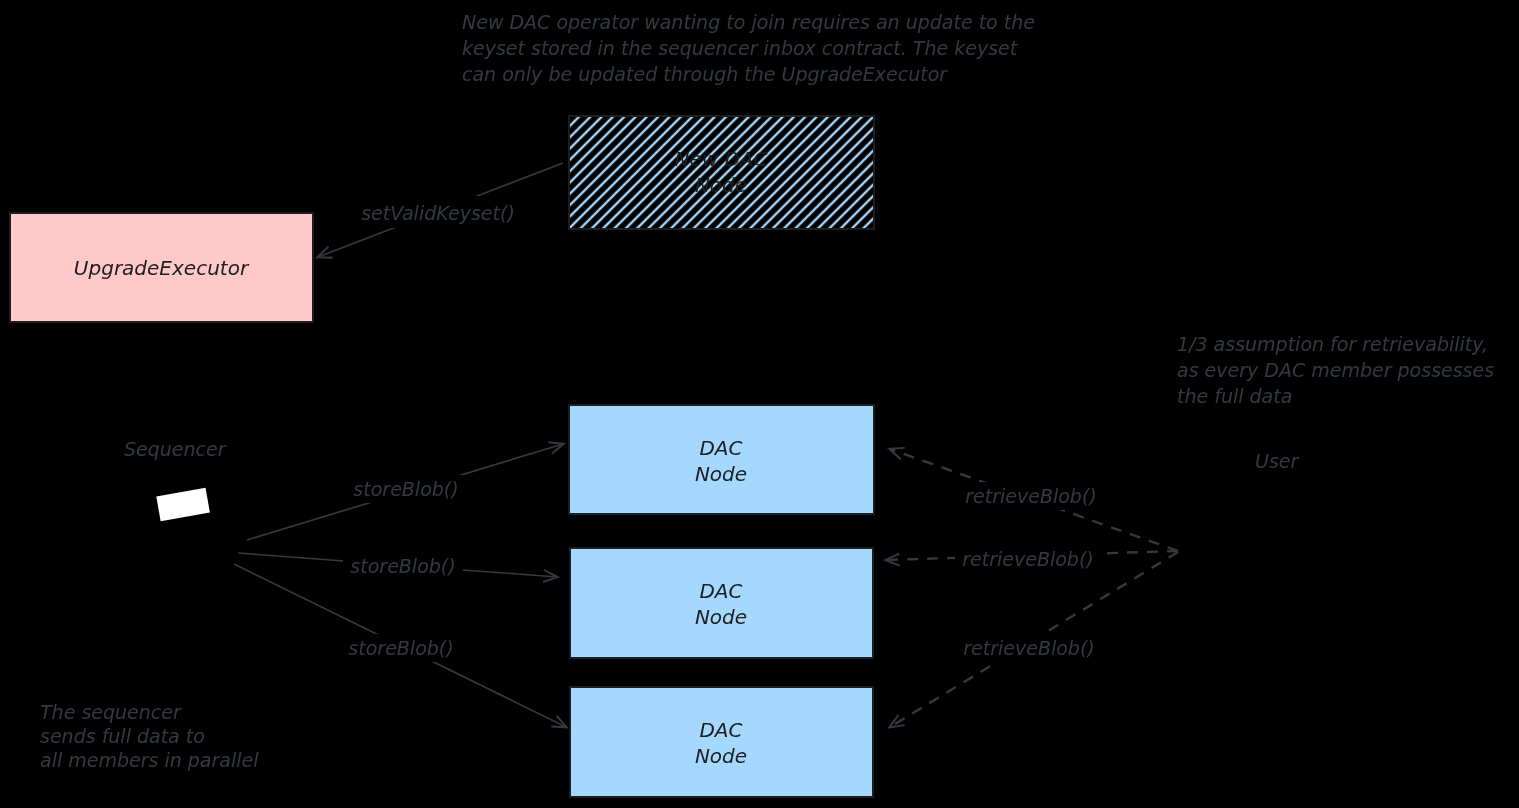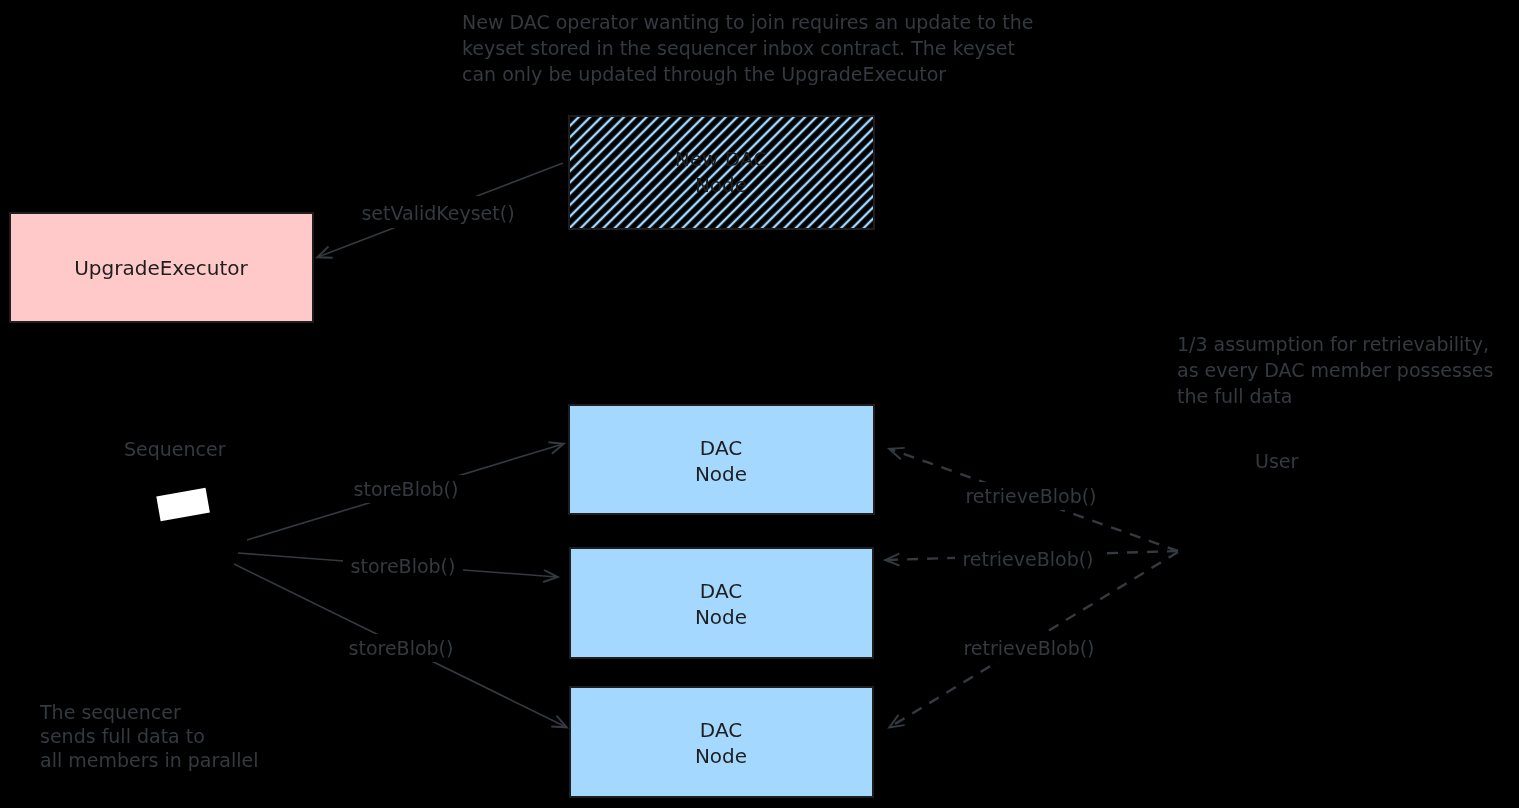--- a/index.html
+++ b/index.html
@@ -1,16 +1,16 @@
 <!DOCTYPE html>
 <html><head>
 <meta charset="utf-8">
 <style>
   html, body { margin: 0; padding: 0; background: #000000; }
-  .stage { width: 1519px; height: 808px; position: relative; background: #fdba74; overflow: hidden; }
+  .stage { width: 1519px; height: 808px; position: relative; background: #fdba74; overflow: hidden; font-style: italic; }
   svg { display: block; }
   text {
     font-family: "DejaVu Sans", "Liberation Sans", sans-serif;
   }
   .note        { fill: #343a40; font-size: 19px; }
   .actor-label { fill: #343a40; font-size: 19px; }
   .box-label   { fill: #1e1e1e; font-size: 20px; text-anchor: middle; }
   .edge-label  { fill: #343a40; font-size: 19px; text-anchor: middle; }
   .edge-line   { stroke: #343a40; stroke-width: 1.6; fill: none; }
   .edge-dashed { stroke-dasharray: 11 9; stroke-width: 2.4; }

